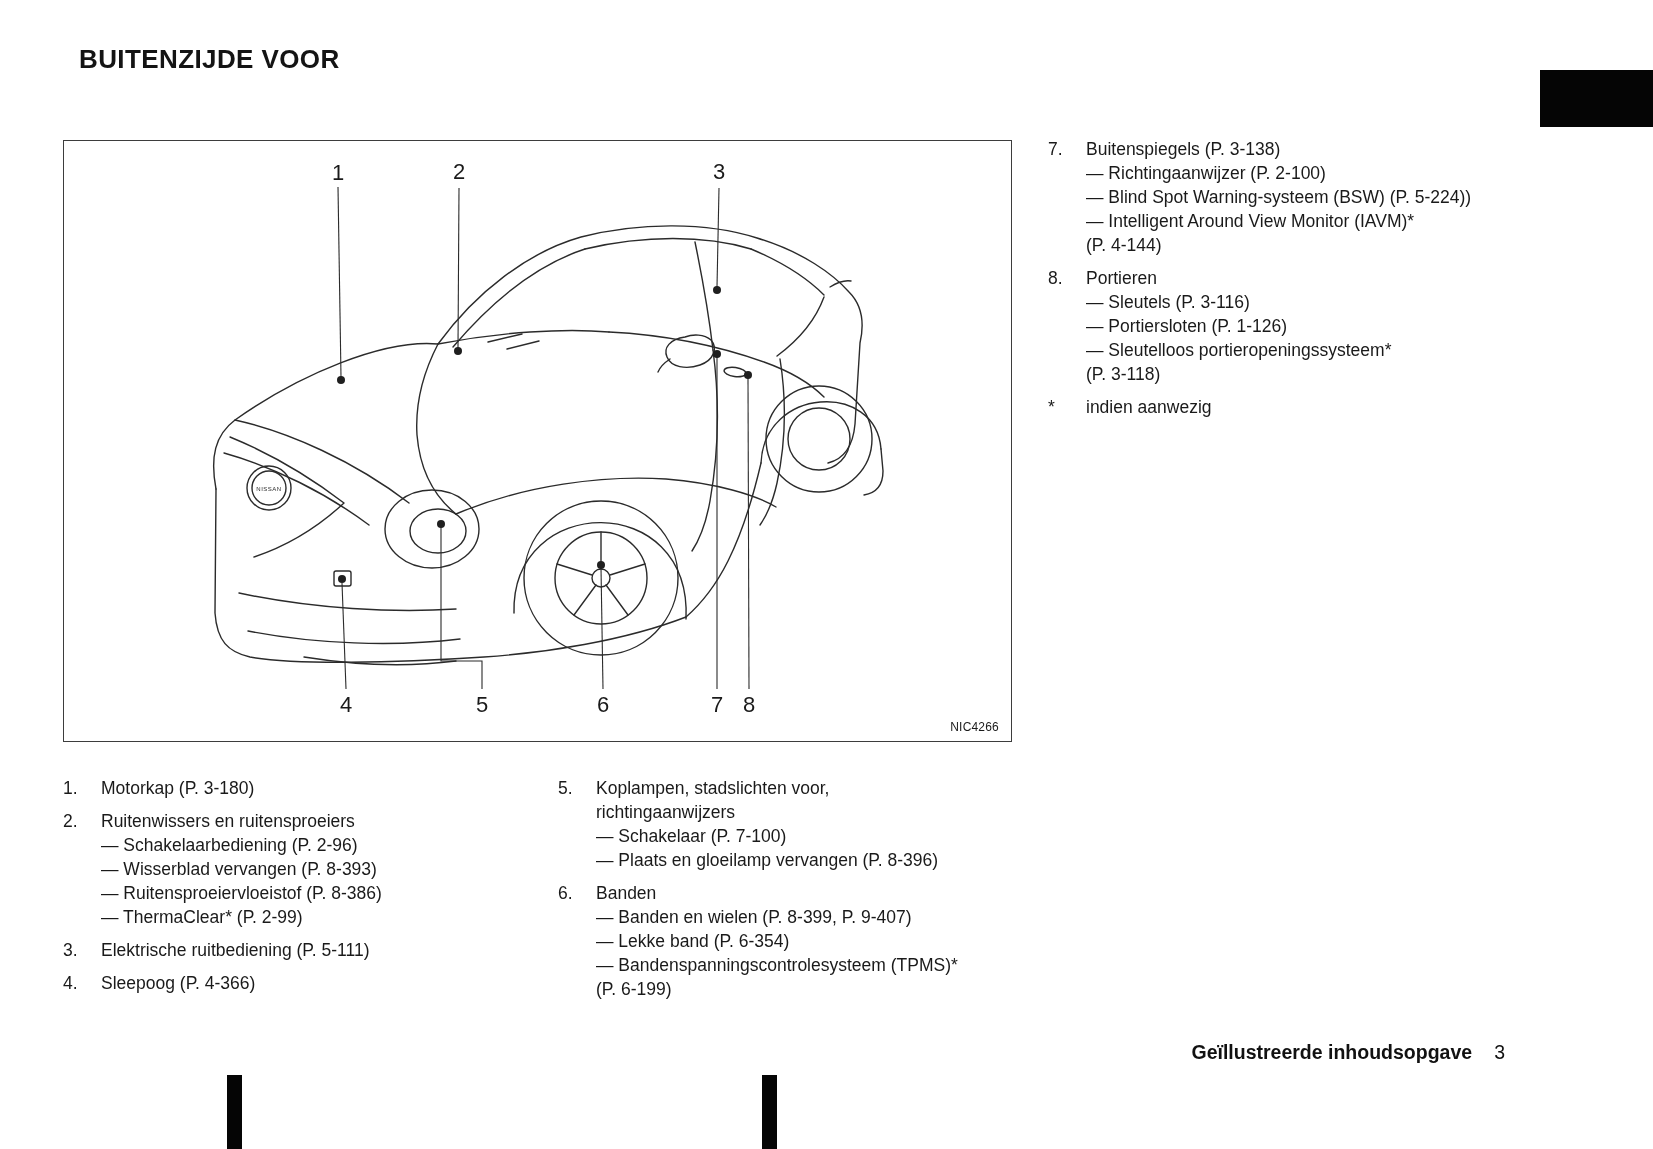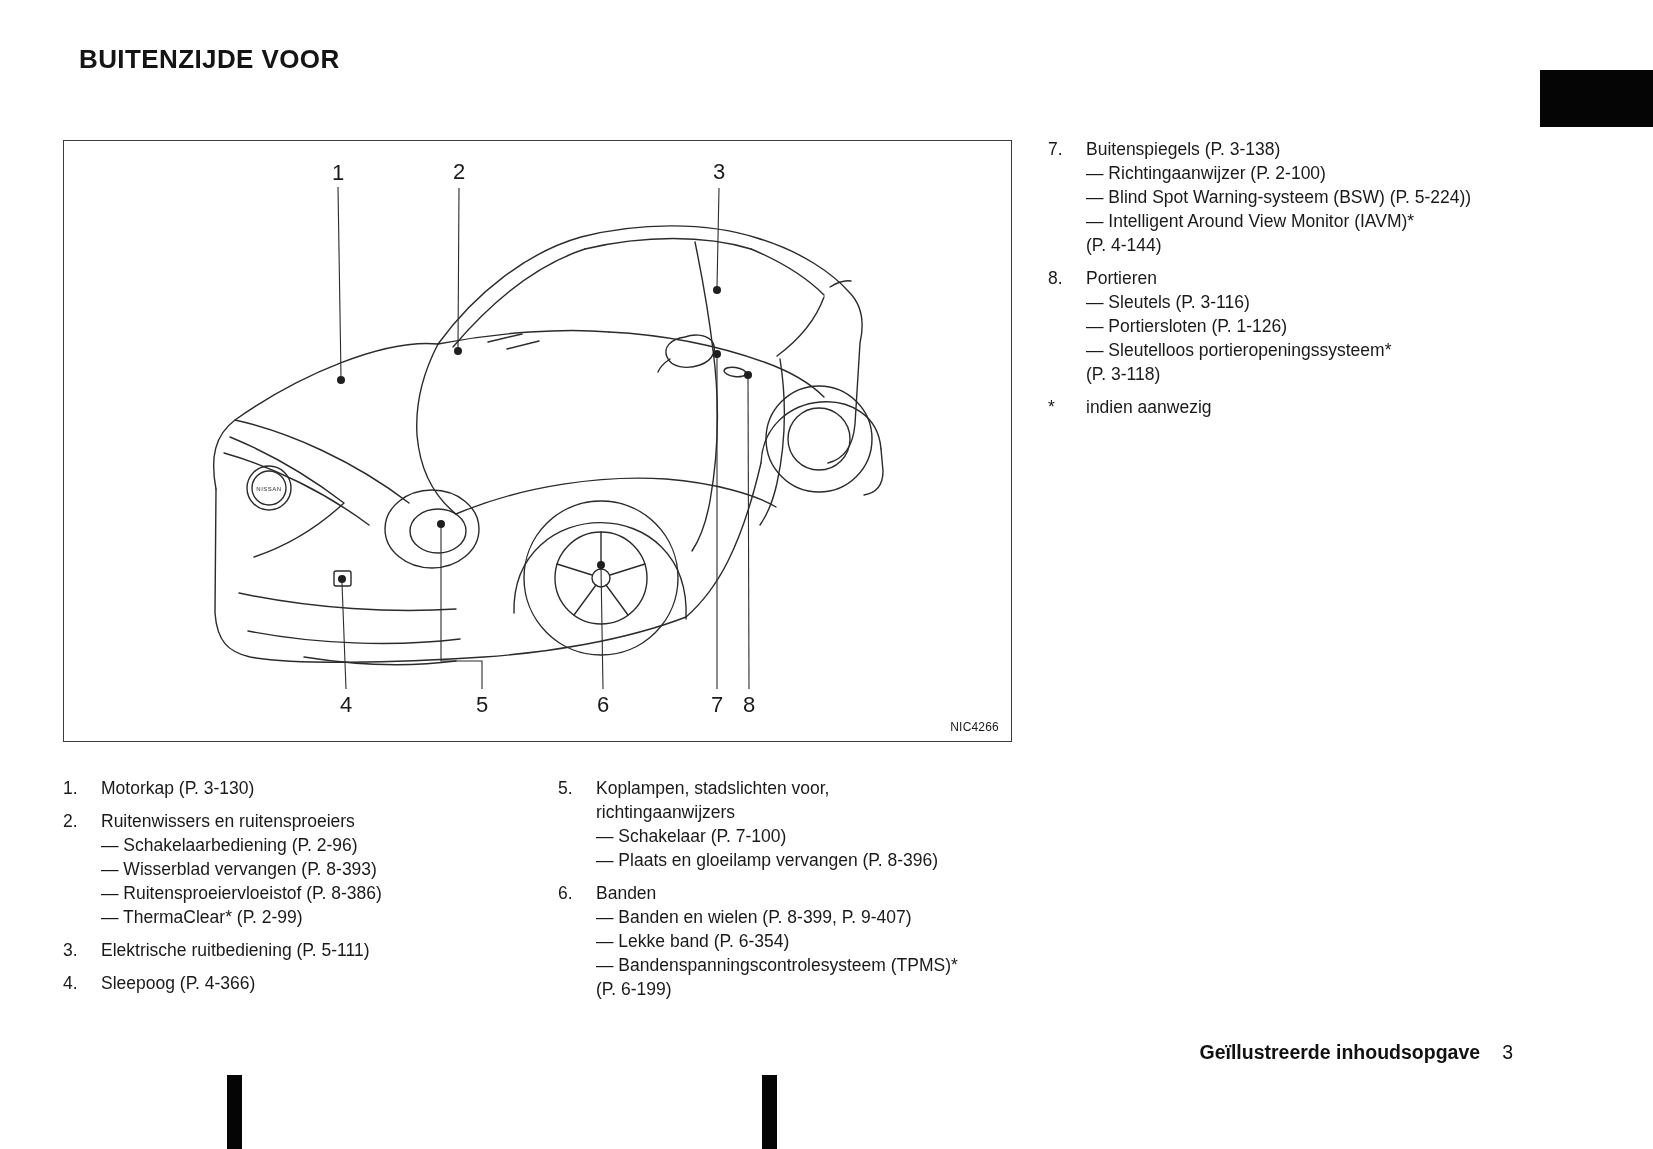--- a/index.html
+++ b/index.html
@@ -37,21 +37,21 @@
   }
   .legend-col { position: absolute; }
   .col-left  { left: 63px;   top: 776px; width: 480px; }
   .col-mid   { left: 558px;  top: 776px; width: 480px; }
   .col-right { left: 1048px; top: 137px; width: 530px; }
   .item { display: flex; margin-bottom: 9px; font-size: 17.5px; line-height: 24px; color: #1a1a1a; }
   .item-num { flex: 0 0 38px; width: 38px; }
   .item-text { white-space: pre-line; flex: 1; }
   .item-star { margin-top: 6px; }
   .footer {
-    position: absolute; top: 1041px; right: 140px;
+    position: absolute; top: 1041px; right: 148px;
     display: flex; align-items: baseline; gap: 22px;
     font-size: 19.5px; color: #111;
   }
   .footer-label { font-weight: 700; }
   .footer-page { font-weight: 400; }
   .print-mark { position: absolute; bottom: 0; width: 15px; height: 74px; background: #050505; }
   .mark-1 { left: 227px; }
   .mark-2 { left: 762px; }
 </style>
 </head>
@@ -175,21 +175,21 @@
   </div>
   <div class="item item-star">
     <span class="item-num">*</span>
     <div class="item-text">indien aanwezig</div>
   </div>
 </div>
 
 <div class="legend-col col-left">
   <div class="item">
     <span class="item-num">1.</span>
-    <div class="item-text">Motorkap (P. 3-130)</div>
+    <div class="item-text">Motorkap (P. 3-180)</div>
   </div>
   <div class="item">
     <span class="item-num">2.</span>
     <div class="item-text">Ruitenwissers en ruitensproeiers
 — Schakelaarbediening (P. 2-96)
 — Wisserblad vervangen (P. 8-393)
 — Ruitensproeiervloeistof (P. 8-386)
 — ThermaClear* (P. 2-99)</div>
   </div>
   <div class="item">

